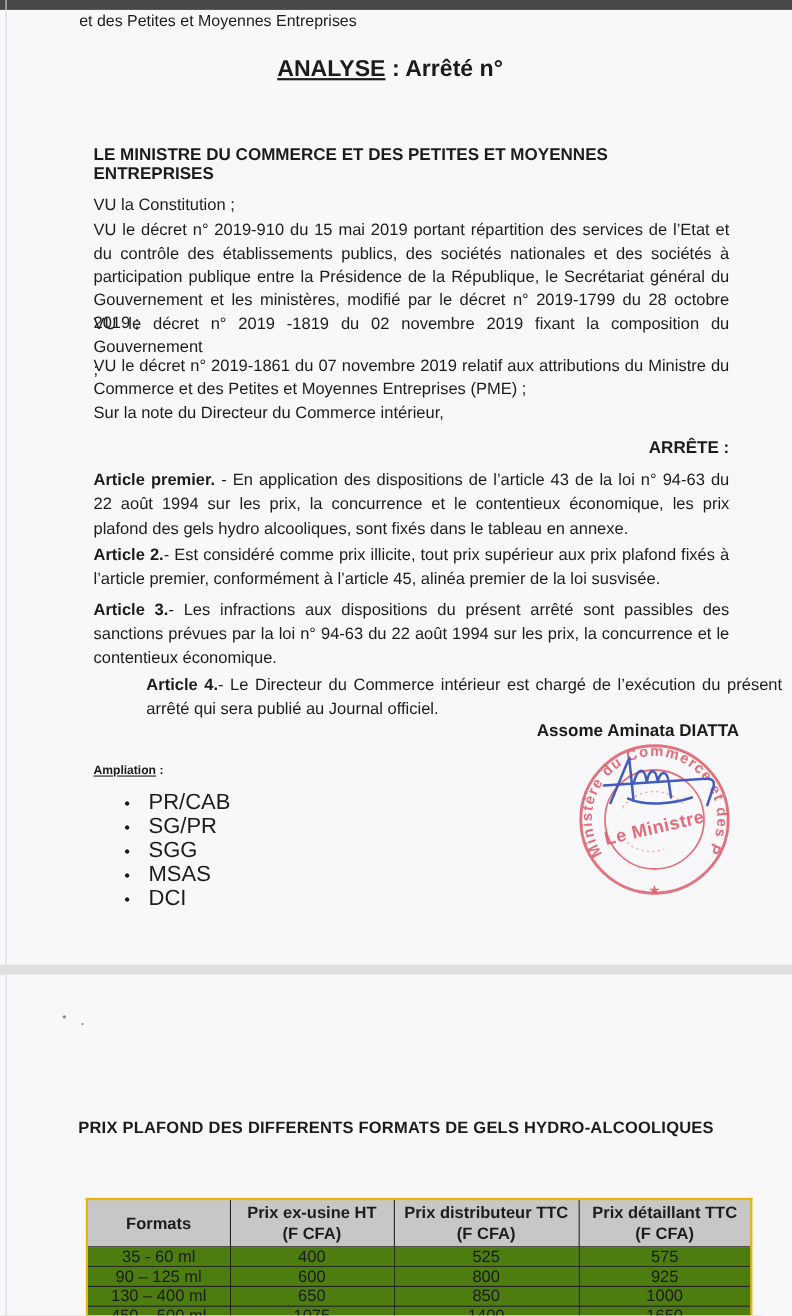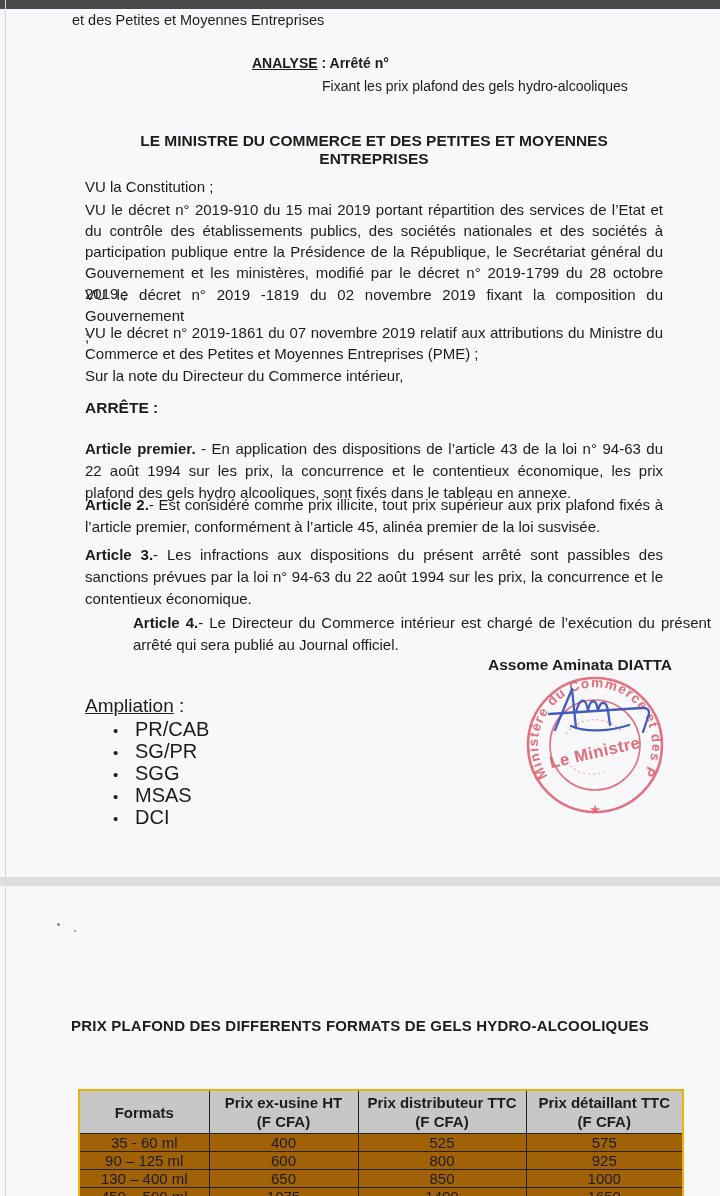--- a/index.html
+++ b/index.html
@@ -7,78 +7,77 @@
   .page{position:relative;width:720px;background:#f8f8fa;overflow:hidden;}
   .page::before{content:'';position:absolute;left:5px;top:0;bottom:0;width:1px;background:#d8d8dc;z-index:3;}
   #page1{height:877px;}
   #page2{height:310px;}
   .page-gap{width:720px;height:9px;background:#dfdfe2;}
   .scan-bar{position:absolute;left:0;top:0;width:720px;height:9px;background:#484848;z-index:2;}
 
   .letterhead{position:absolute;left:72px;top:-7px;z-index:1;font-size:14.5px;line-height:18px;}
   .letterhead .lh1{text-decoration:underline;}
 
-  .analyse{position:absolute;left:252px;top:54px;font-size:14px;font-weight:bold;line-height:18px;}
+  .analyse{position:absolute;left:252px;top:54px;font-size:21px;font-weight:bold;line-height:18px;}
   .analyse .lbl{text-decoration:underline;}
   .analyse .subject{font-weight:normal;margin-left:70px;margin-top:5px;}
 
-  .main-heading{position:absolute;left:85px;top:132px;width:578px;text-align:center;font-weight:bold;font-size:15.5px;}
+  .main-heading{position:absolute;left:85px;top:132px;width:578px;font-weight:bold;font-size:15.5px;}
 
   .col{position:absolute;left:85px;width:578px;font-size:15px;}
   .visa{line-height:21px;text-align:justify;white-space:pre-line;}
   #visa1{top:176px;}
   #visa2{top:199px;}
   #visa3{top:284px;}
   #visa4{top:322px;}
   #visa5{top:365px;}
 
-  .arrete-heading{position:absolute;left:85px;top:399px;width:578px;text-align:left;font-weight:bold;font-size:15.5px;}
+  .arrete-heading{position:absolute;left:85px;top:399px;width:578px;text-align:right;font-weight:bold;font-size:15.5px;}
 
   .article{line-height:22px;text-align:justify;}
   .article .lead{font-weight:bold;}
-  #art1{top:426px;margin-top:12px;}
+  #art1{top:426px;}
   #art2{top:494px;}
   #art3{top:544px;}
   #art4{top:612px;margin-left:48px;}
 
   .signatory{position:absolute;right:48px;top:656px;font-weight:bold;font-size:15.5px;}
 
-  .ampliation{position:absolute;left:85px;top:695px;font-weight:normal;font-size:19px;}
+  .ampliation{position:absolute;left:85px;top:695px;font-weight:bold;font-size:11px;}
   .ampliation .lbl{text-decoration:underline;}
 
   .amp-list{position:absolute;left:113px;top:719px;margin:0;padding:0;list-style:none;font-size:20px;}
   .amp-list li{line-height:21px;}
   .amp-list li::before{content:'•';display:inline-block;width:22px;font-size:15px;}
 
   .stamp-wrap{position:absolute;left:518px;top:668px;width:154px;height:154px;z-index:1;}
   .signature-wrap{position:absolute;left:545px;top:680px;width:118px;height:58px;z-index:2;}
 
   .speck{position:absolute;border-radius:50%;background:#8a8a8a;}
 
   .annex-title{position:absolute;left:60px;top:131px;width:600px;text-align:center;font-weight:bold;font-size:15px;letter-spacing:.2px;}
 
   table.price{position:absolute;left:78px;top:203px;border-collapse:collapse;border:2px solid #eab308;table-layout:fixed;}
   table.price th, table.price td{border:1px solid #222;padding:0;font-size:15px;text-align:center;}
   table.price th{background:#c7c7c7;font-weight:bold;line-height:19px;height:42px;white-space:pre-line;}
-  table.price td{height:17px;line-height:17px;background:#a16207;}
+  table.price td{height:17px;line-height:17px;background:#4d7c0f;}
 </style>
 </head>
 <body>
 
 <div class="page" id="page1">
   <div class="scan-bar"></div>
 
   <div class="letterhead">
     <div class="lh1">Ministère du Commerce</div>
     <div class="lh2">et des Petites et Moyennes Entreprises</div>
   </div>
 
   <div class="analyse">
     <div><span class="lbl">ANALYSE</span><span> : </span><span>Arrêté n°</span></div>
-    <div class="subject">Fixant les prix plafond des gels hydro-alcooliques</div>
   </div>
 
   <div class="main-heading">LE MINISTRE DU COMMERCE ET DES PETITES ET MOYENNES ENTREPRISES</div>
 
   <div class="col visa" id="visa1">VU la Constitution ;</div>
   <div class="col visa" id="visa2">VU le décret n° 2019-910 du 15 mai 2019 portant répartition des services de l’Etat et du contrôle des établissements publics, des sociétés nationales et des sociétés à participation publique entre la Présidence de la République, le Secrétariat général du Gouvernement et les ministères, modifié par le décret n° 2019-1799 du 28 octobre 2019 ;</div>
   <div class="col visa" id="visa3">VU le décret n° 2019 -1819 du 02 novembre 2019 fixant la composition du Gouvernement
 ;</div>
   <div class="col visa" id="visa4">VU le décret n° 2019-1861 du 07 novembre 2019 relatif aux attributions du Ministre du Commerce et des Petites et Moyennes Entreprises (PME) ;</div>
   <div class="col visa" id="visa5">Sur la note du Directeur du Commerce intérieur,</div>

